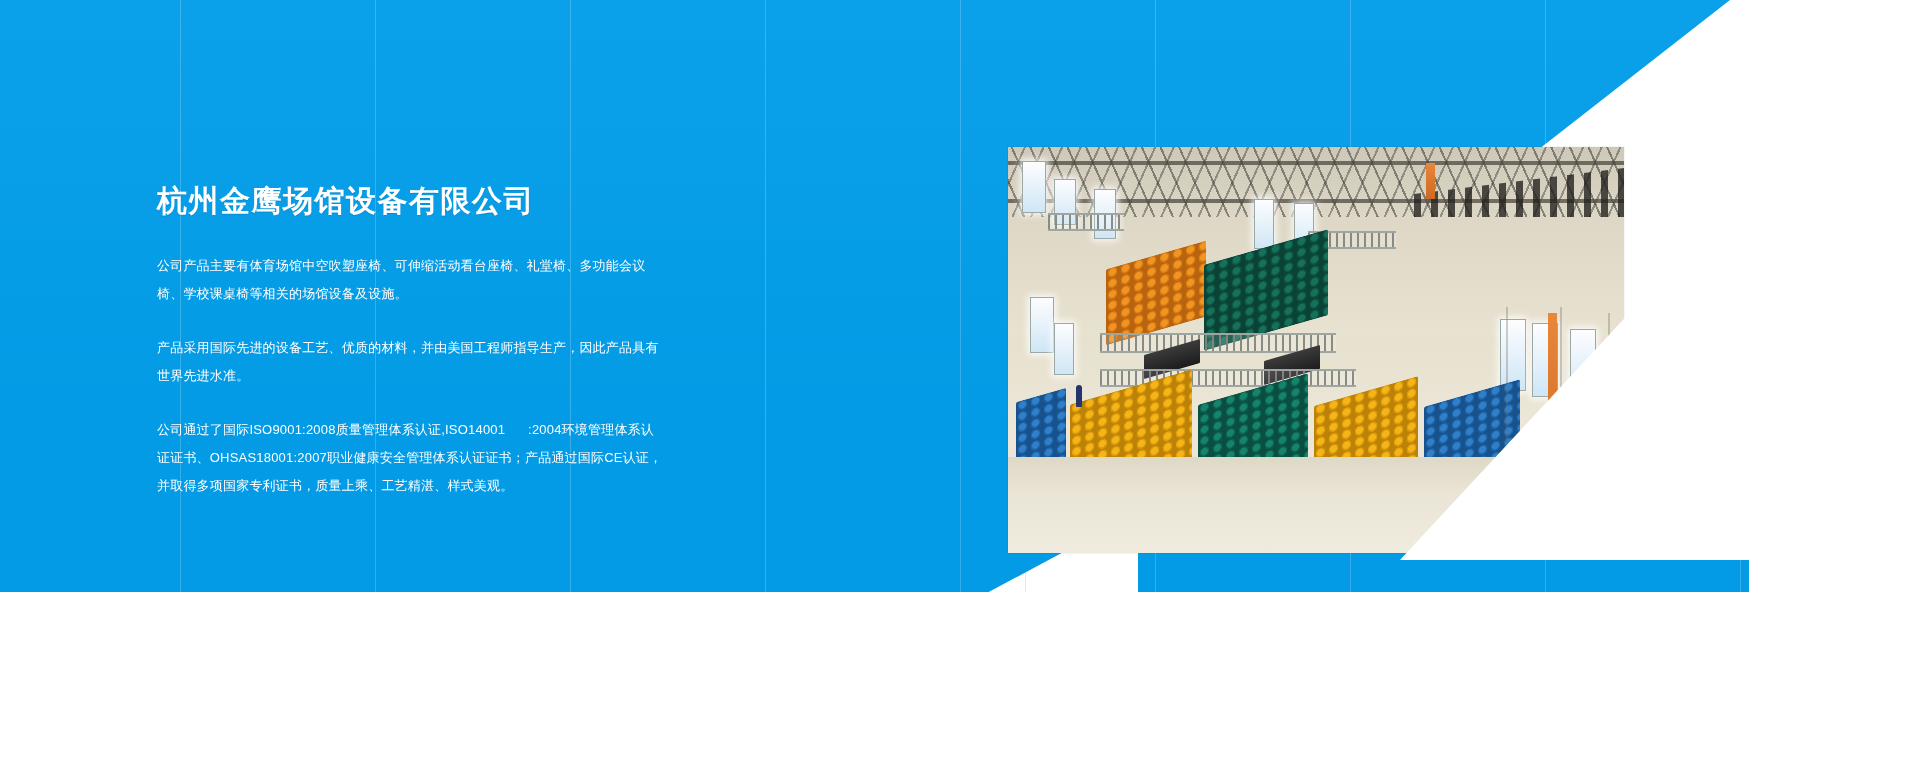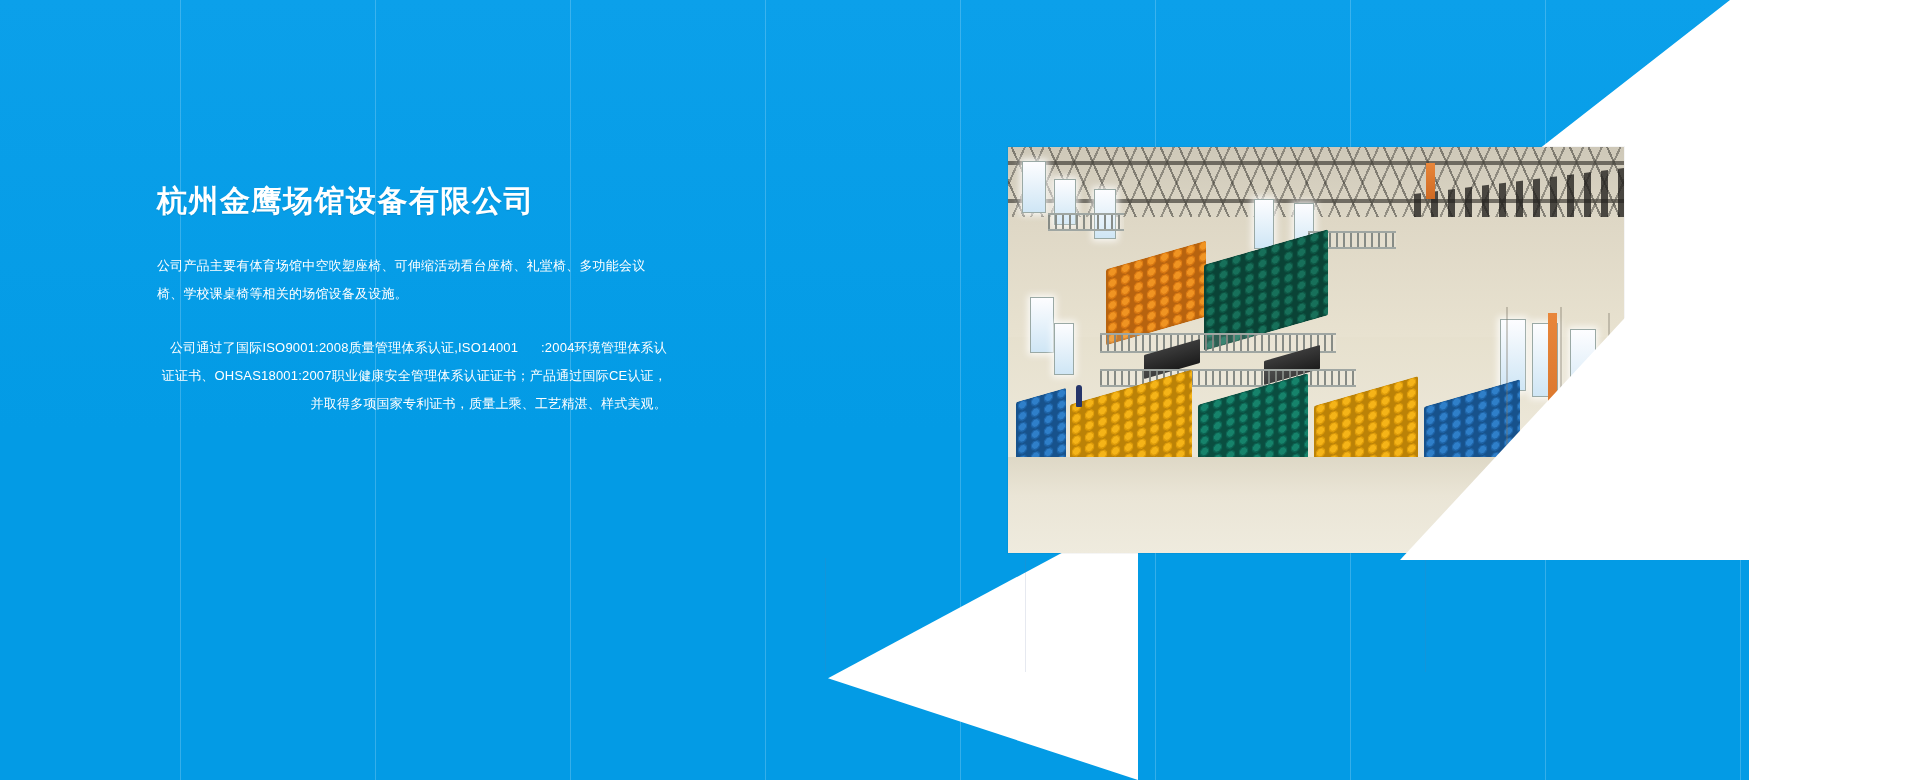--- a/index.html
+++ b/index.html
@@ -7,21 +7,21 @@
     padding: 0;
     background: #ffffff;
   }
   body {
     font-family: "Liberation Sans", "DejaVu Sans", sans-serif;
   }
 
   .stage {
     position: relative;
     width: 1920px;
-    height: 780px;
+    height: 592px;
     overflow: hidden;
     background: #ffffff;
   }
 
   
   .banner-bg {
     position: absolute;
     left: 0;
     top: 0;
     width: 1920px;
@@ -97,21 +97,21 @@
     font-family: "DejaVu Serif", "Liberation Serif", serif;
     text-shadow: 0 1px 1px rgba(0,0,0,0.10);
   }
   .para {
     font-size: 13px;
     line-height: 28px;
     margin: 0 0 26px 0;
     letter-spacing: 0.2px;
     white-space: pre-wrap;
   }
-  .para:last-child { margin-bottom: 0; text-align: right; }
+  .para:last-child { margin-bottom: 0; }
 
   
   .photo-frame {
     position: absolute;
     left: 1008px;
     top: 147px;
     width: 616px;
     height: 406px;
     overflow: hidden;
     background: #cfc8b6;
@@ -255,20 +255,21 @@
     <div class="fl" style="left:825px;  top:558px; height:114px;"></div>
     <div class="fl" style="left:1025px; top:558px; height:114px;"></div>
     <div class="fl" style="left:1425px; top:558px; height:114px;"></div>
   </div>
 
   <div class="copy">
     <h1 class="company-title">杭州金鹰场馆设备有限公司</h1>
 
     <p class="para">公司产品主要有体育场馆中空吹塑座椅、可伸缩活动看台座椅、礼堂椅、多功能会议椅、学校课桌椅等相关的场馆设备及设施。</p>
 
+    <p class="para">产品采用国际先进的设备工艺、优质的材料，并由美国工程师指导生产，因此产品具有世界先进水准。</p>
 
     <p class="para">公司通过了国际ISO9001:2008质量管理体系认证,ISO14001      :2004环境管理体系认证证书、OHSAS18001:2007职业健康安全管理体系认证证书；产品通过国际CE认证，并取得多项国家专利证书，质量上乘、工艺精湛、样式美观。</p>
   </div>
 
   <div class="photo-frame">
     <div class="photo">
 
       <div class="ceiling"></div>
       <div class="truss-bar" style="top:14px"></div>
       <div class="truss-bar" style="top:52px"></div>

